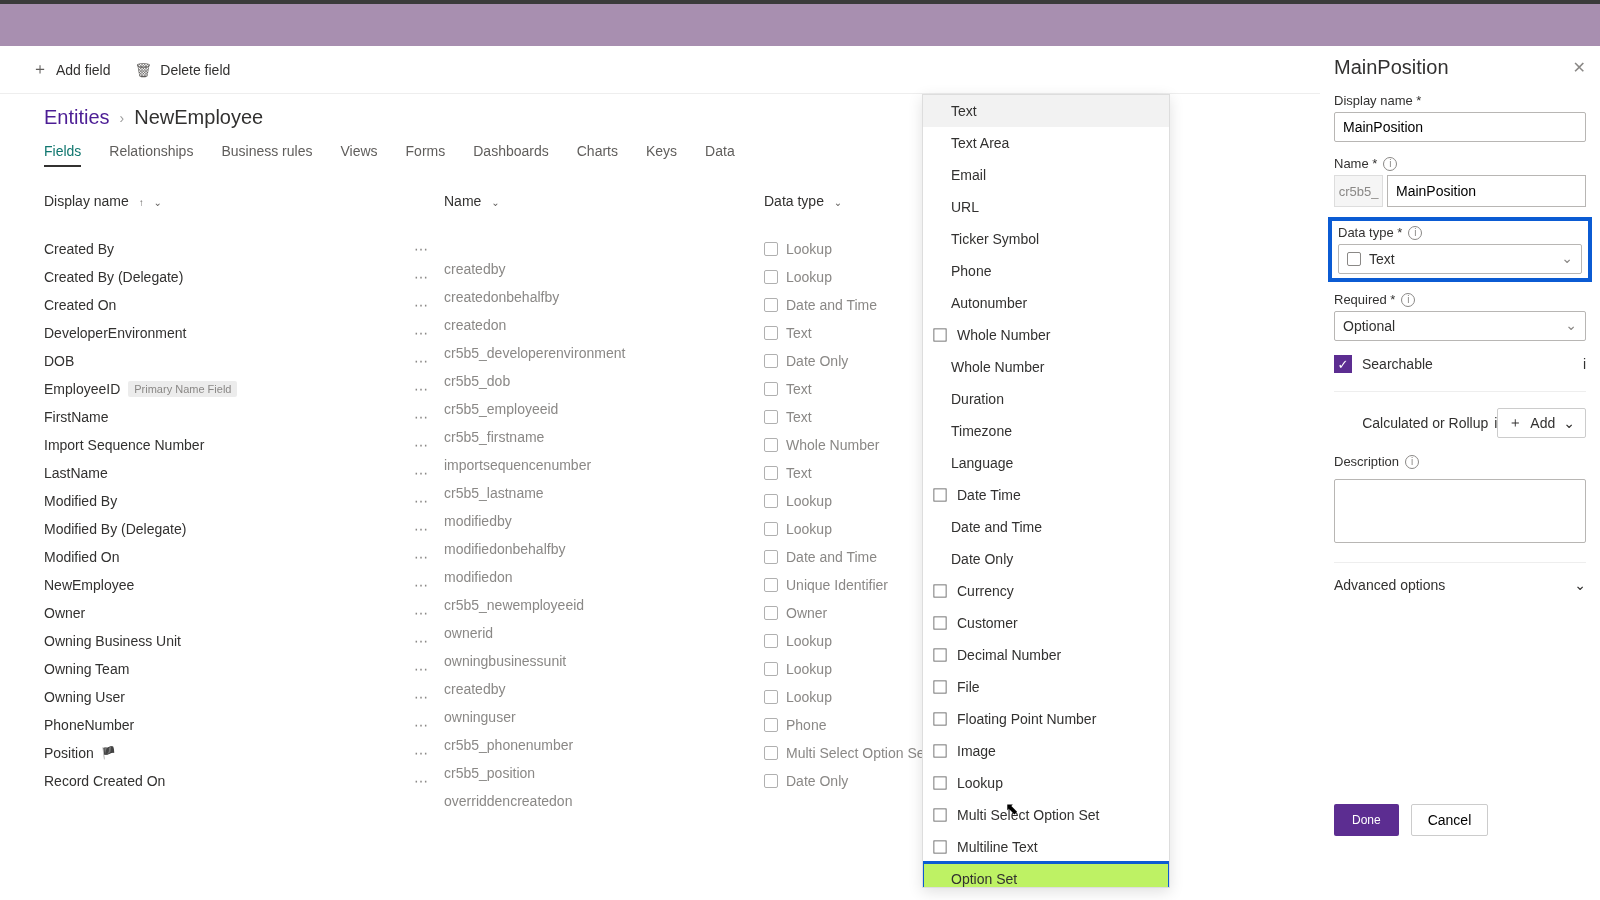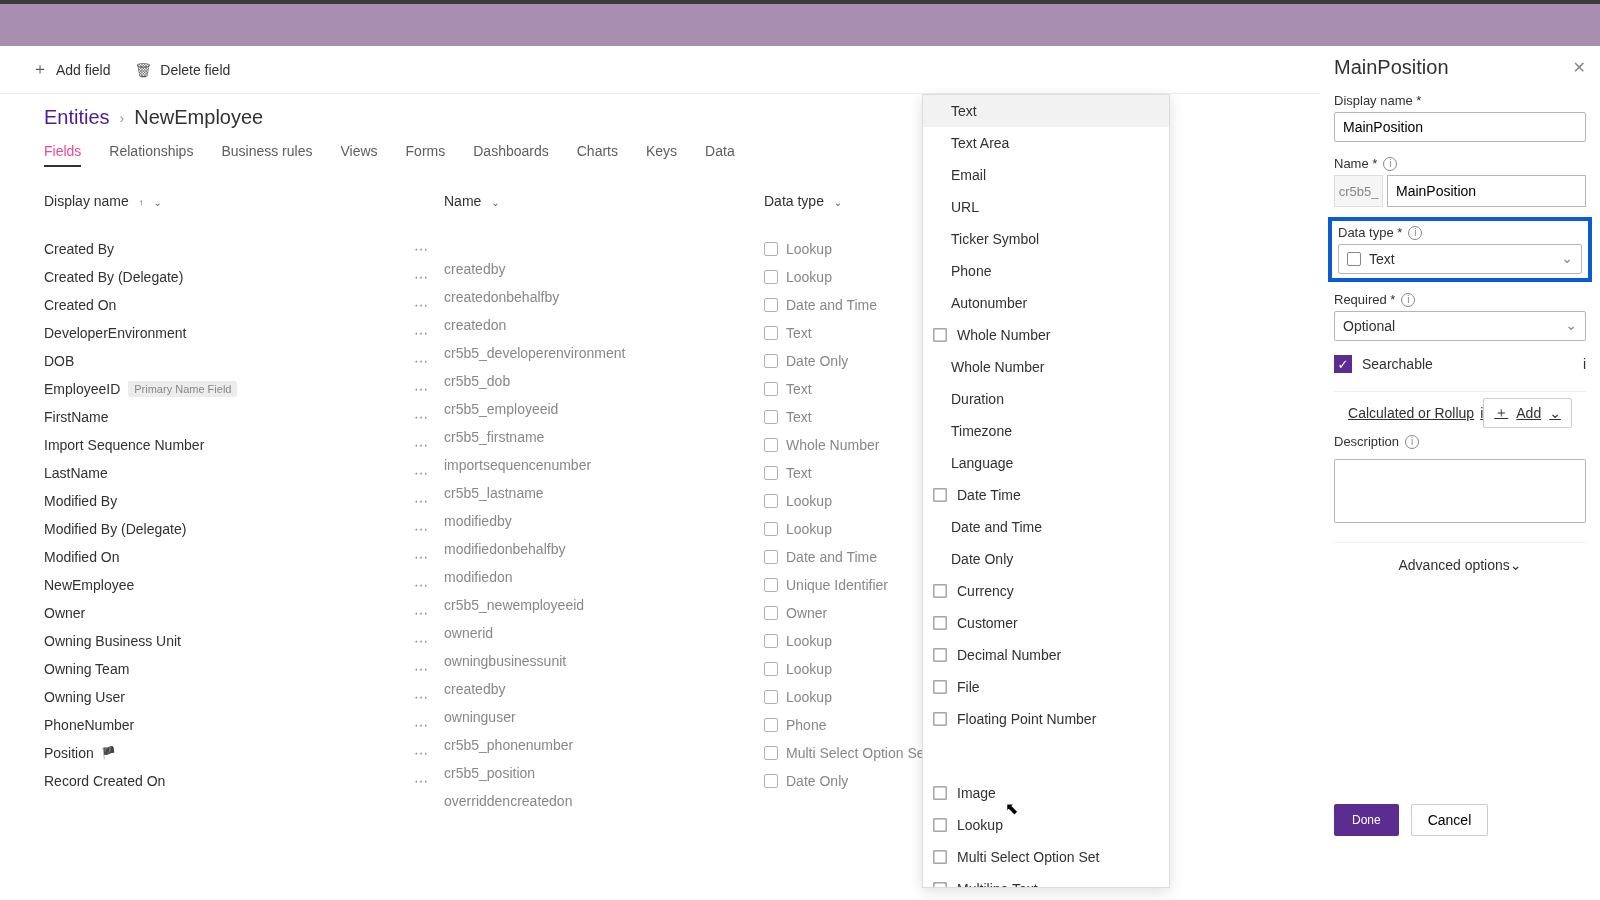--- a/index.html
+++ b/index.html
@@ -50,21 +50,21 @@
   .breadcrumb .root { color: #4c1d95; }
   .breadcrumb .sep { color: #9c9c9c; font-size: 14px;}
   .breadcrumb .current { color: #323130; font-weight: 400; }
   .tabs {
     display: flex;
     gap: 28px;
     margin-bottom: 20px;
     font-size: 14px;
   }
   .tab { color: #605e5c; cursor: pointer; padding-bottom: 6px; }
-  .tab.active { color: #ec4899; border-bottom: 2px solid #323130; }
+  .tab.active { color: #0f766e; border-bottom: 2px solid #323130; }
   .grid-header, .grid-row {
     display: grid;
     grid-template-columns: 400px 320px 280px;
     align-items: center;
     height: 28px;
     font-size: 14px;
   }
   .grid-header {
     color: #323130;
     font-weight: 400;
@@ -117,21 +117,21 @@
     padding: 8px 12px 8px 10px;
     font-size: 14px;
     color: #323130;
     display:flex;
     align-items:center;
     gap:10px;
   }
   .dd-group .gicon {
     width:14px; height:14px; display:inline-block;
   }
-  .dd-item.hover { background:#3b82f6; }
+  .dd-item.hover { background:#bef264; }
   .cursor {
     position:absolute;
     left: 1005px;
     top: 753px;
     font-size:16px;
     color:#000;
     pointer-events:none;
     z-index:100;
   }
   
@@ -194,33 +194,33 @@
   }
   .select-look::after {
     content:"⌄"; position:absolute; right:8px; color:#8a8886; top:5px;
   }
   .select-look .typeicon { width:14px;height:14px;border:1px solid #8a8886;border-radius:2px; }
   .checkbox-row { display:flex; align-items:center; gap:10px; margin:4px 0 18px 0; }
   .checkbox {
     width:18px;height:18px;background:#5c2d91;display:flex;align-items:center;justify-content:center;color:#fff;font-size:13px;
   }
   .calc-row {
-    display:flex; justify-content:center; align-items:center;
-    border-top:1px solid #eee; padding:6px 0;text-decoration:underline;
+    display:flex; justify-content:flex-end; align-items:center;
+    border-top:1px solid #eee; padding:16px 0;
   }
   .add-btn {
     display:flex;align-items:center;gap:8px;
     border:1px solid #ccc;border-radius:2px;padding:5px 10px;font-size:14px;cursor:pointer;
   }
   .desc-area {
     width:100%; height:64px; border:1px solid #b8b6b4; border-radius:2px; margin:6px 0 16px 0;
     resize:none;
   }
   .adv-row {
-    display:flex;justify-content:center;align-items:center;
+    display:flex;justify-content:space-between;align-items:center;
     border-top:1px solid #eee; padding:14px 0; cursor:pointer;
   }
   .footer-btns {
     position:absolute; bottom:10px; left:14px;
     display:flex; gap:12px;
   }
   .btn-done {
     background:#5c2d91;color:#fff;border:none;padding:7px 18px;font-size:12px;cursor:pointer;border-radius:2px;
   }
   .btn-cancel {
@@ -557,21 +557,21 @@
               <rect x="1" y="1" width="14" height="14" fill="none" stroke="#666"></rect>
             </svg></span>
           <span>File</span>
         </div>
         <div class="dd-group" style="cursor: pointer;">
           <span class="gicon"><svg class="gicon-svg" viewBox="0 0 16 16">
               <rect x="1" y="1" width="14" height="14" fill="none" stroke="#666"></rect>
             </svg></span>
           <span>Floating Point Number</span>
         </div>
-        <div class="dd-group" style="cursor: pointer; margin-top: 42px;">
+        <div class="dd-group" style="cursor: pointer;">
           <span class="gicon"><svg class="gicon-svg" viewBox="0 0 16 16">
               <rect x="1" y="1" width="14" height="14" fill="none" stroke="#666"></rect>
             </svg></span>
           <span>Image</span>
         </div>
         <div class="dd-group" style="cursor: pointer;">
           <span class="gicon"><svg class="gicon-svg" viewBox="0 0 16 16">
               <rect x="1" y="1" width="14" height="14" fill="none" stroke="#666"></rect>
             </svg></span>
           <span>Lookup</span>

